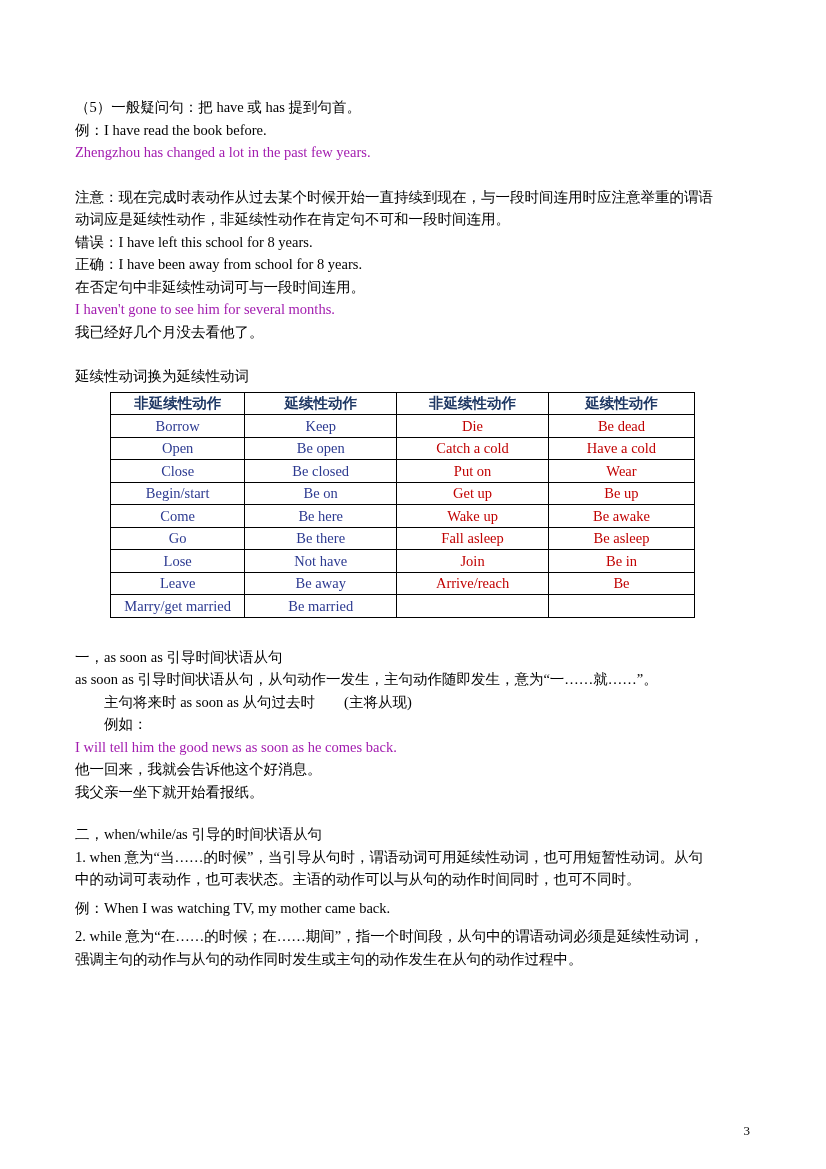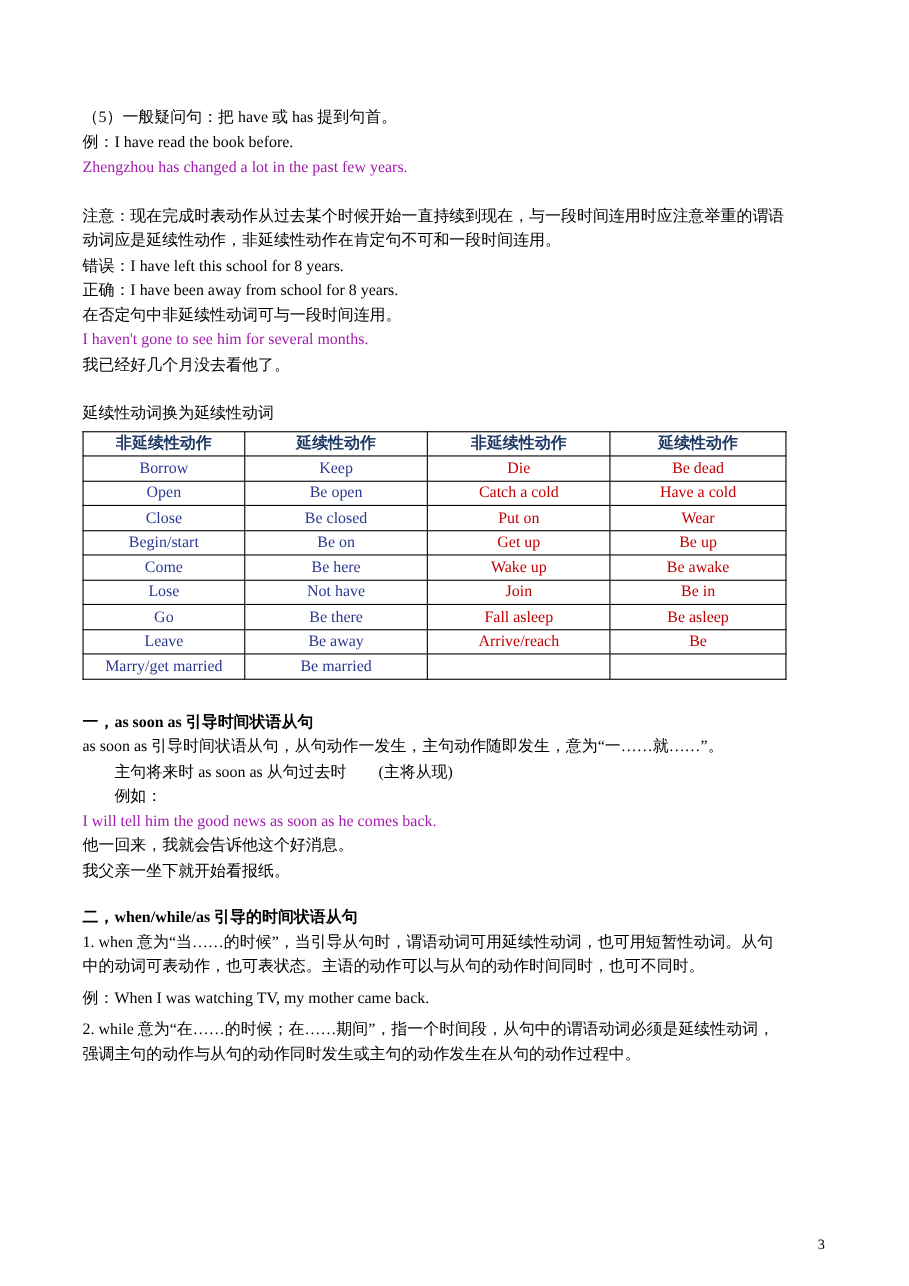--- a/index.html
+++ b/index.html
@@ -5,31 +5,32 @@
   * { margin:0; padding:0; box-sizing:border-box; }
   html,body { background:#ffffff; }
   .page {
     width:826px; height:1169px; background:#ffffff; position:relative;
     font-family:"Liberation Serif","DejaVu Serif",serif; color:#000;
     overflow:hidden;
   }
   .content { padding:96px 112px 0 75px; font-size:14.5px; line-height:22.5px; }
   p { margin:0; }
   .navy { color:#a21caf; }
-  .bold { font-weight:bold; }
+  .bold { font-weight:normal; }
   .indent { text-indent:2em; }
   .pad-left { padding-left:2em; }
   .mt-blank { margin-top:22px; }      
   .mt-sm { margin-top:6px; }
   .mt-md { margin-top:20px; }
   .mt-lg { margin-top:28px; }
 
   table.verb-table {
-    border-collapse:collapse; width:640px; margin-top:4px;
+    border-collapse:collapse; width:585px; margin-top:4px;
     table-layout:fixed;
+    margin-left:35px;
   }
   table.verb-table th, table.verb-table td {
     border:1px solid #000; text-align:center; height:22.5px;
     font-size:14.5px; padding:0 4px; line-height:20px;
   }
   table.verb-table th { color:#1f3864; font-weight:bold; }
   table.verb-table td:nth-child(1),
   table.verb-table td:nth-child(2) { color:#2b3990; }
   table.verb-table td:nth-child(3),
   table.verb-table td:nth-child(4) { color:#c00000; }
@@ -98,30 +99,30 @@
             <td>Get up</td>
             <td>Be up</td>
           </tr>
           <tr>
             <td>Come</td>
             <td>Be here</td>
             <td>Wake up</td>
             <td>Be awake</td>
           </tr>
           <tr>
+            <td>Go</td>
+            <td>Be there</td>
+            <td>Fall asleep</td>
+            <td>Be asleep</td>
+          </tr>
+          <tr>
             <td>Lose</td>
             <td>Not have</td>
             <td>Join</td>
             <td>Be in</td>
-          </tr>
-          <tr>
-            <td>Go</td>
-            <td>Be there</td>
-            <td>Fall asleep</td>
-            <td>Be asleep</td>
           </tr>
           <tr>
             <td>Leave</td>
             <td>Be away</td>
             <td>Arrive/reach</td>
             <td>Be</td>
           </tr>
           <tr>
             <td>Marry/get married</td>
             <td>Be married</td>

